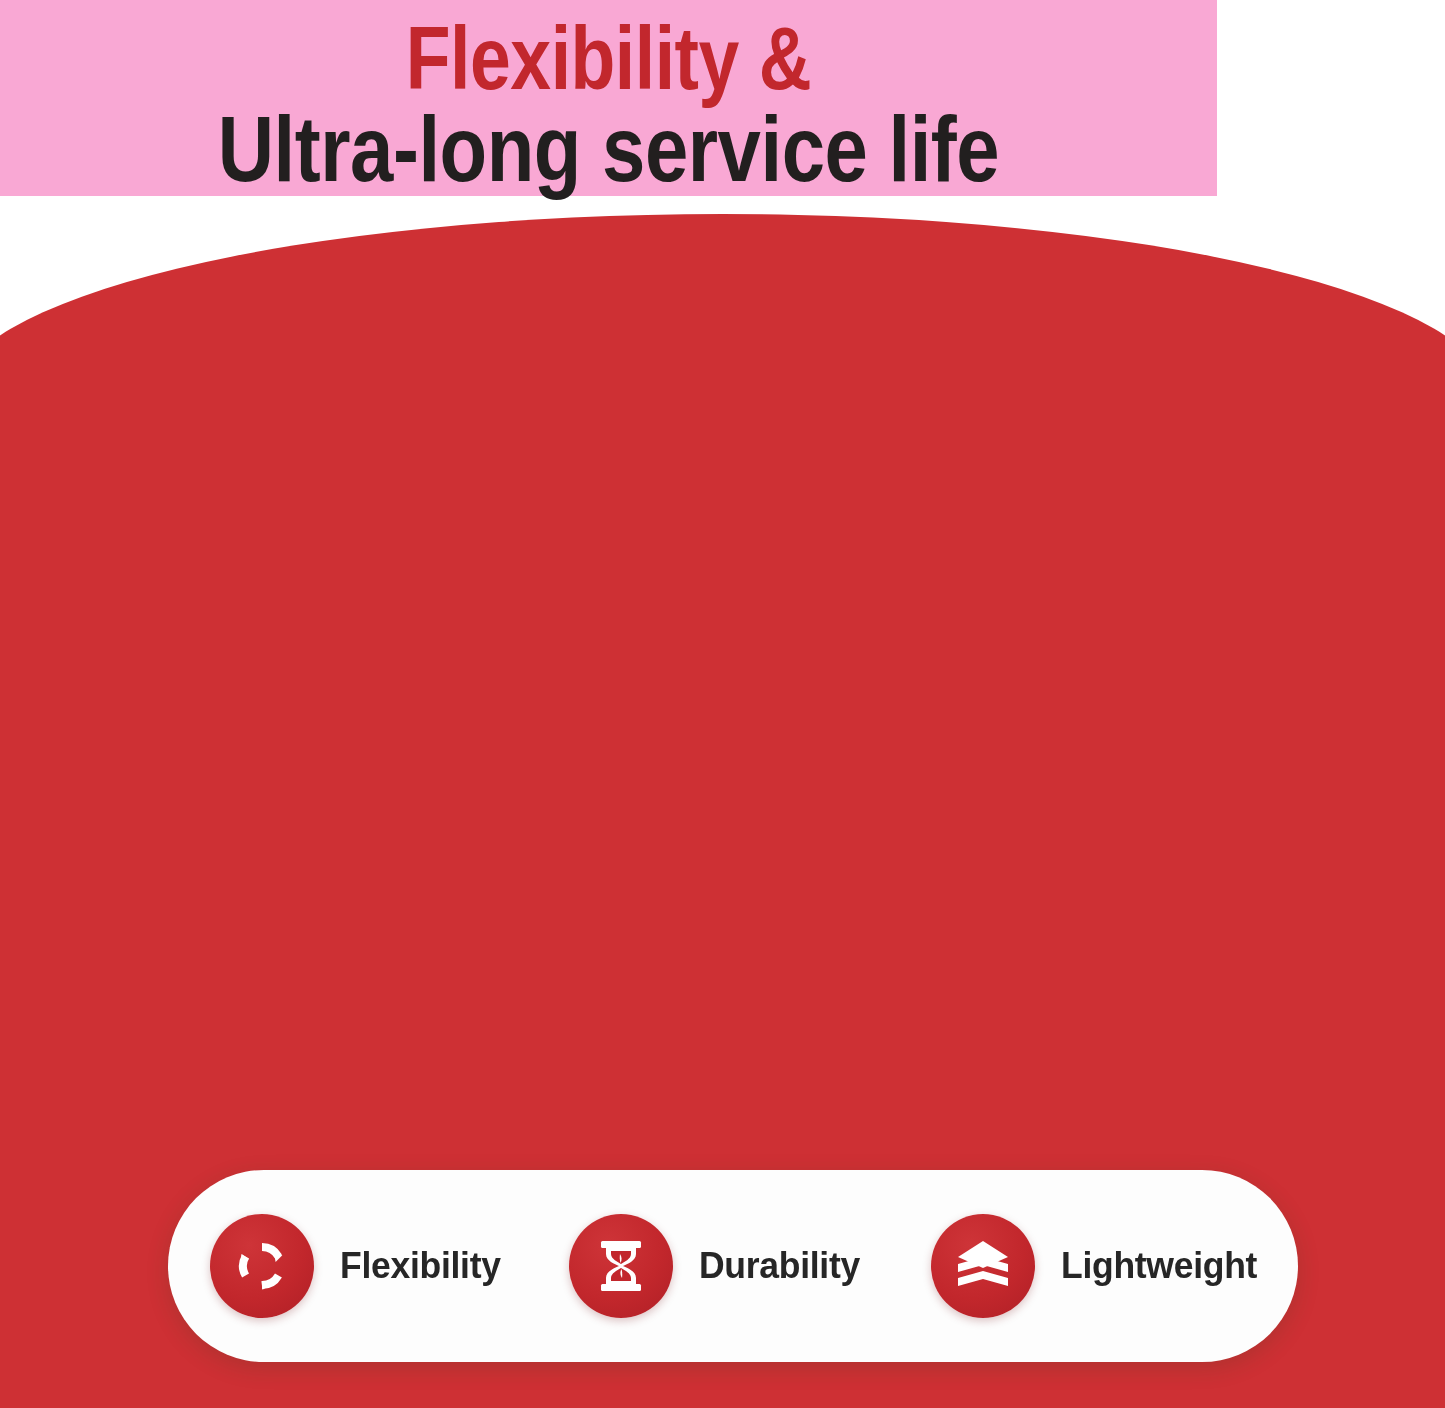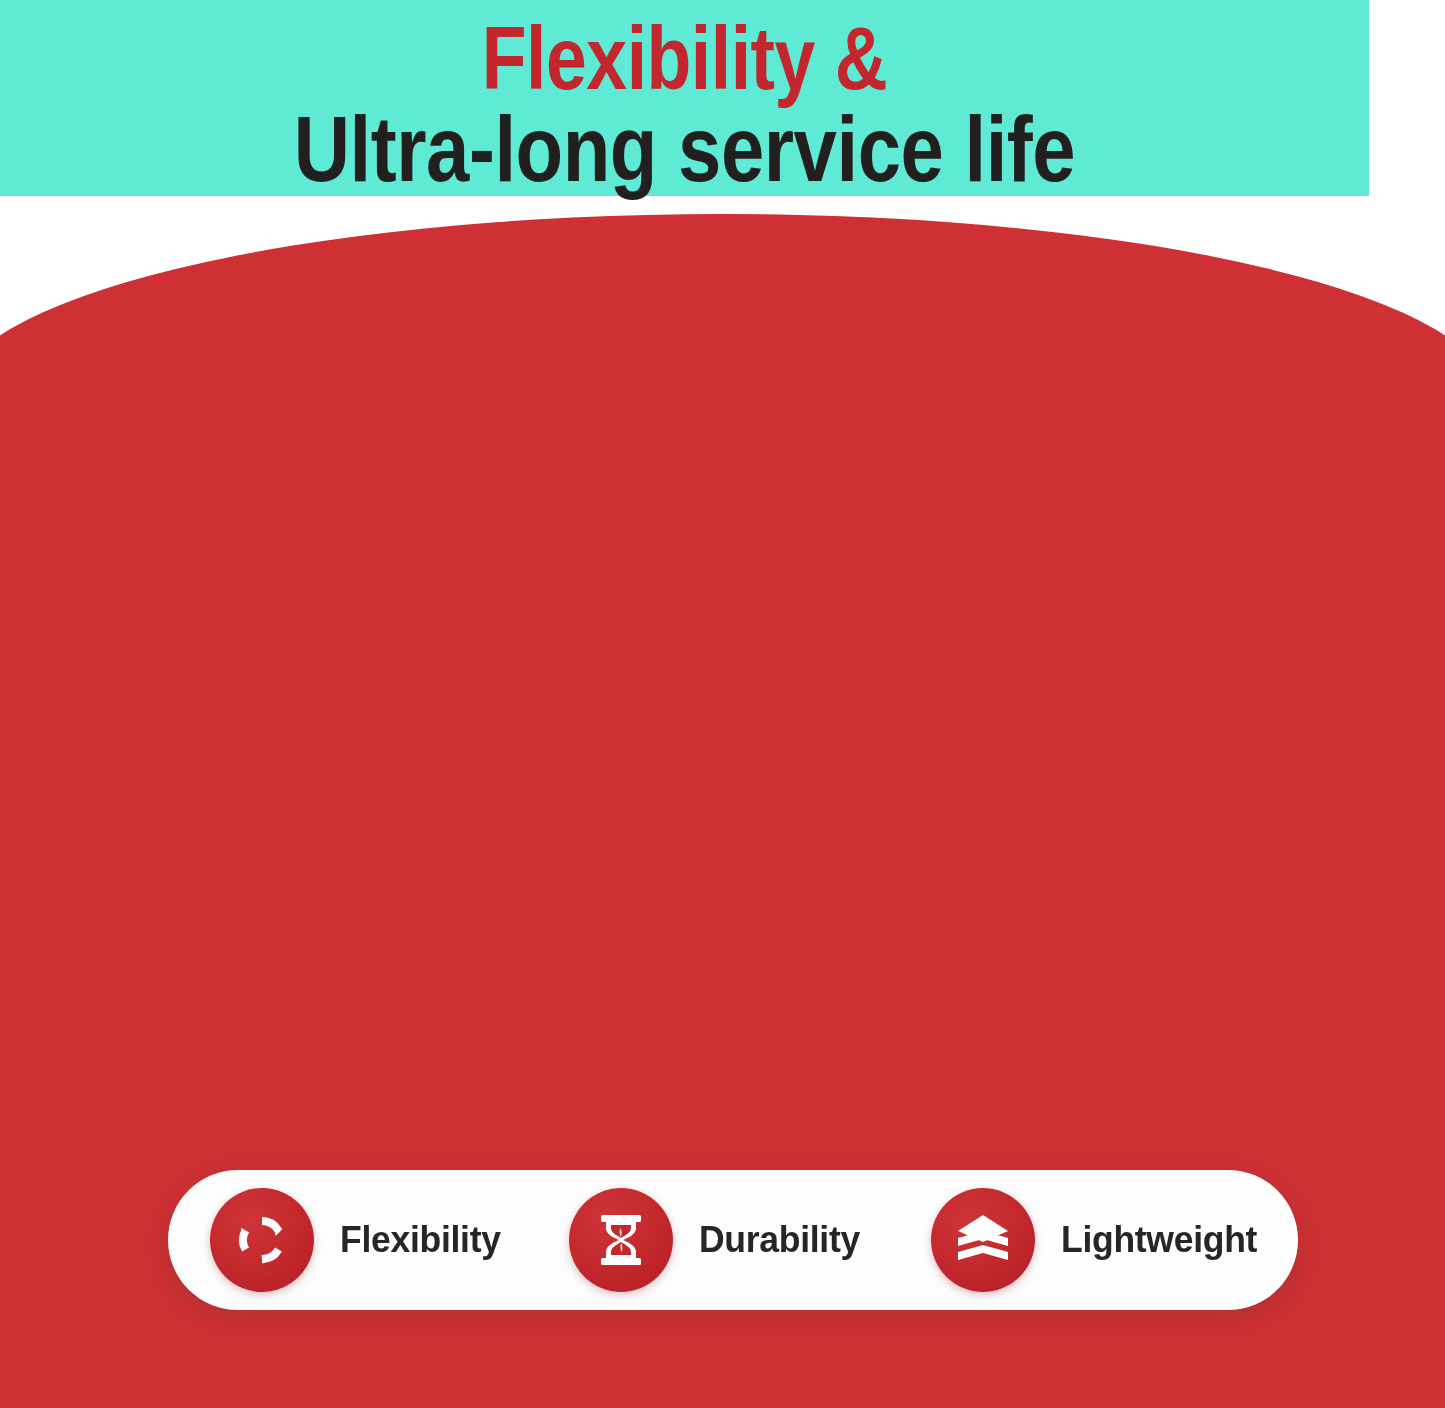--- a/index.html
+++ b/index.html
@@ -4,22 +4,22 @@
 <style>
   html,body{margin:0;padding:0;background:#ffffff;}
   body{
     width:1445px;height:1408px;overflow:hidden;position:relative;
     font-family:"Liberation Sans","DejaVu Sans",sans-serif;
     -webkit-font-smoothing:antialiased;
   }
 
   
   .headline{
-    position:absolute;left:0;top:0;width:1369px;height:196px;
-    background:#5eead4;z-index:40;
+    position:absolute;left:0;top:0;width:1217px;height:196px;
+    background:#f9a8d4;z-index:40;
     text-align:center;
   }
   .headline .ln{
     display:block;
     font-weight:bold;
     letter-spacing:-0.5px;
     line-height:1;
     white-space:nowrap;
     transform-origin:center top;
   }
@@ -124,21 +124,21 @@
   .b1{left:900px;top:860px;width:46px;height:46px;}
   .b2{left:960px;top:830px;width:26px;height:26px;opacity:.6;}
   .b3{left:470px;top:468px;width:22px;height:22px;opacity:.5;}
 
   
   .hose-wrap{position:absolute;inset:0;}
   .hose-wrap svg{position:absolute;left:0;top:0;}
 
   
   .card{
-    position:absolute;left:168px;top:1170px;width:1130px;height:140px;
+    position:absolute;left:168px;top:1170px;width:1130px;height:192px;
     background:#FDFDFD;border-radius:96px;z-index:30;
     box-shadow:0 6px 22px rgba(40,60,30,.18);
     display:flex;align-items:center;
   }
   .feat{
     display:flex;align-items:center;
     flex:0 0 auto;
   }
   .feat.f1{margin-left:42px;}
   .feat.f2{margin-left:64px;}

